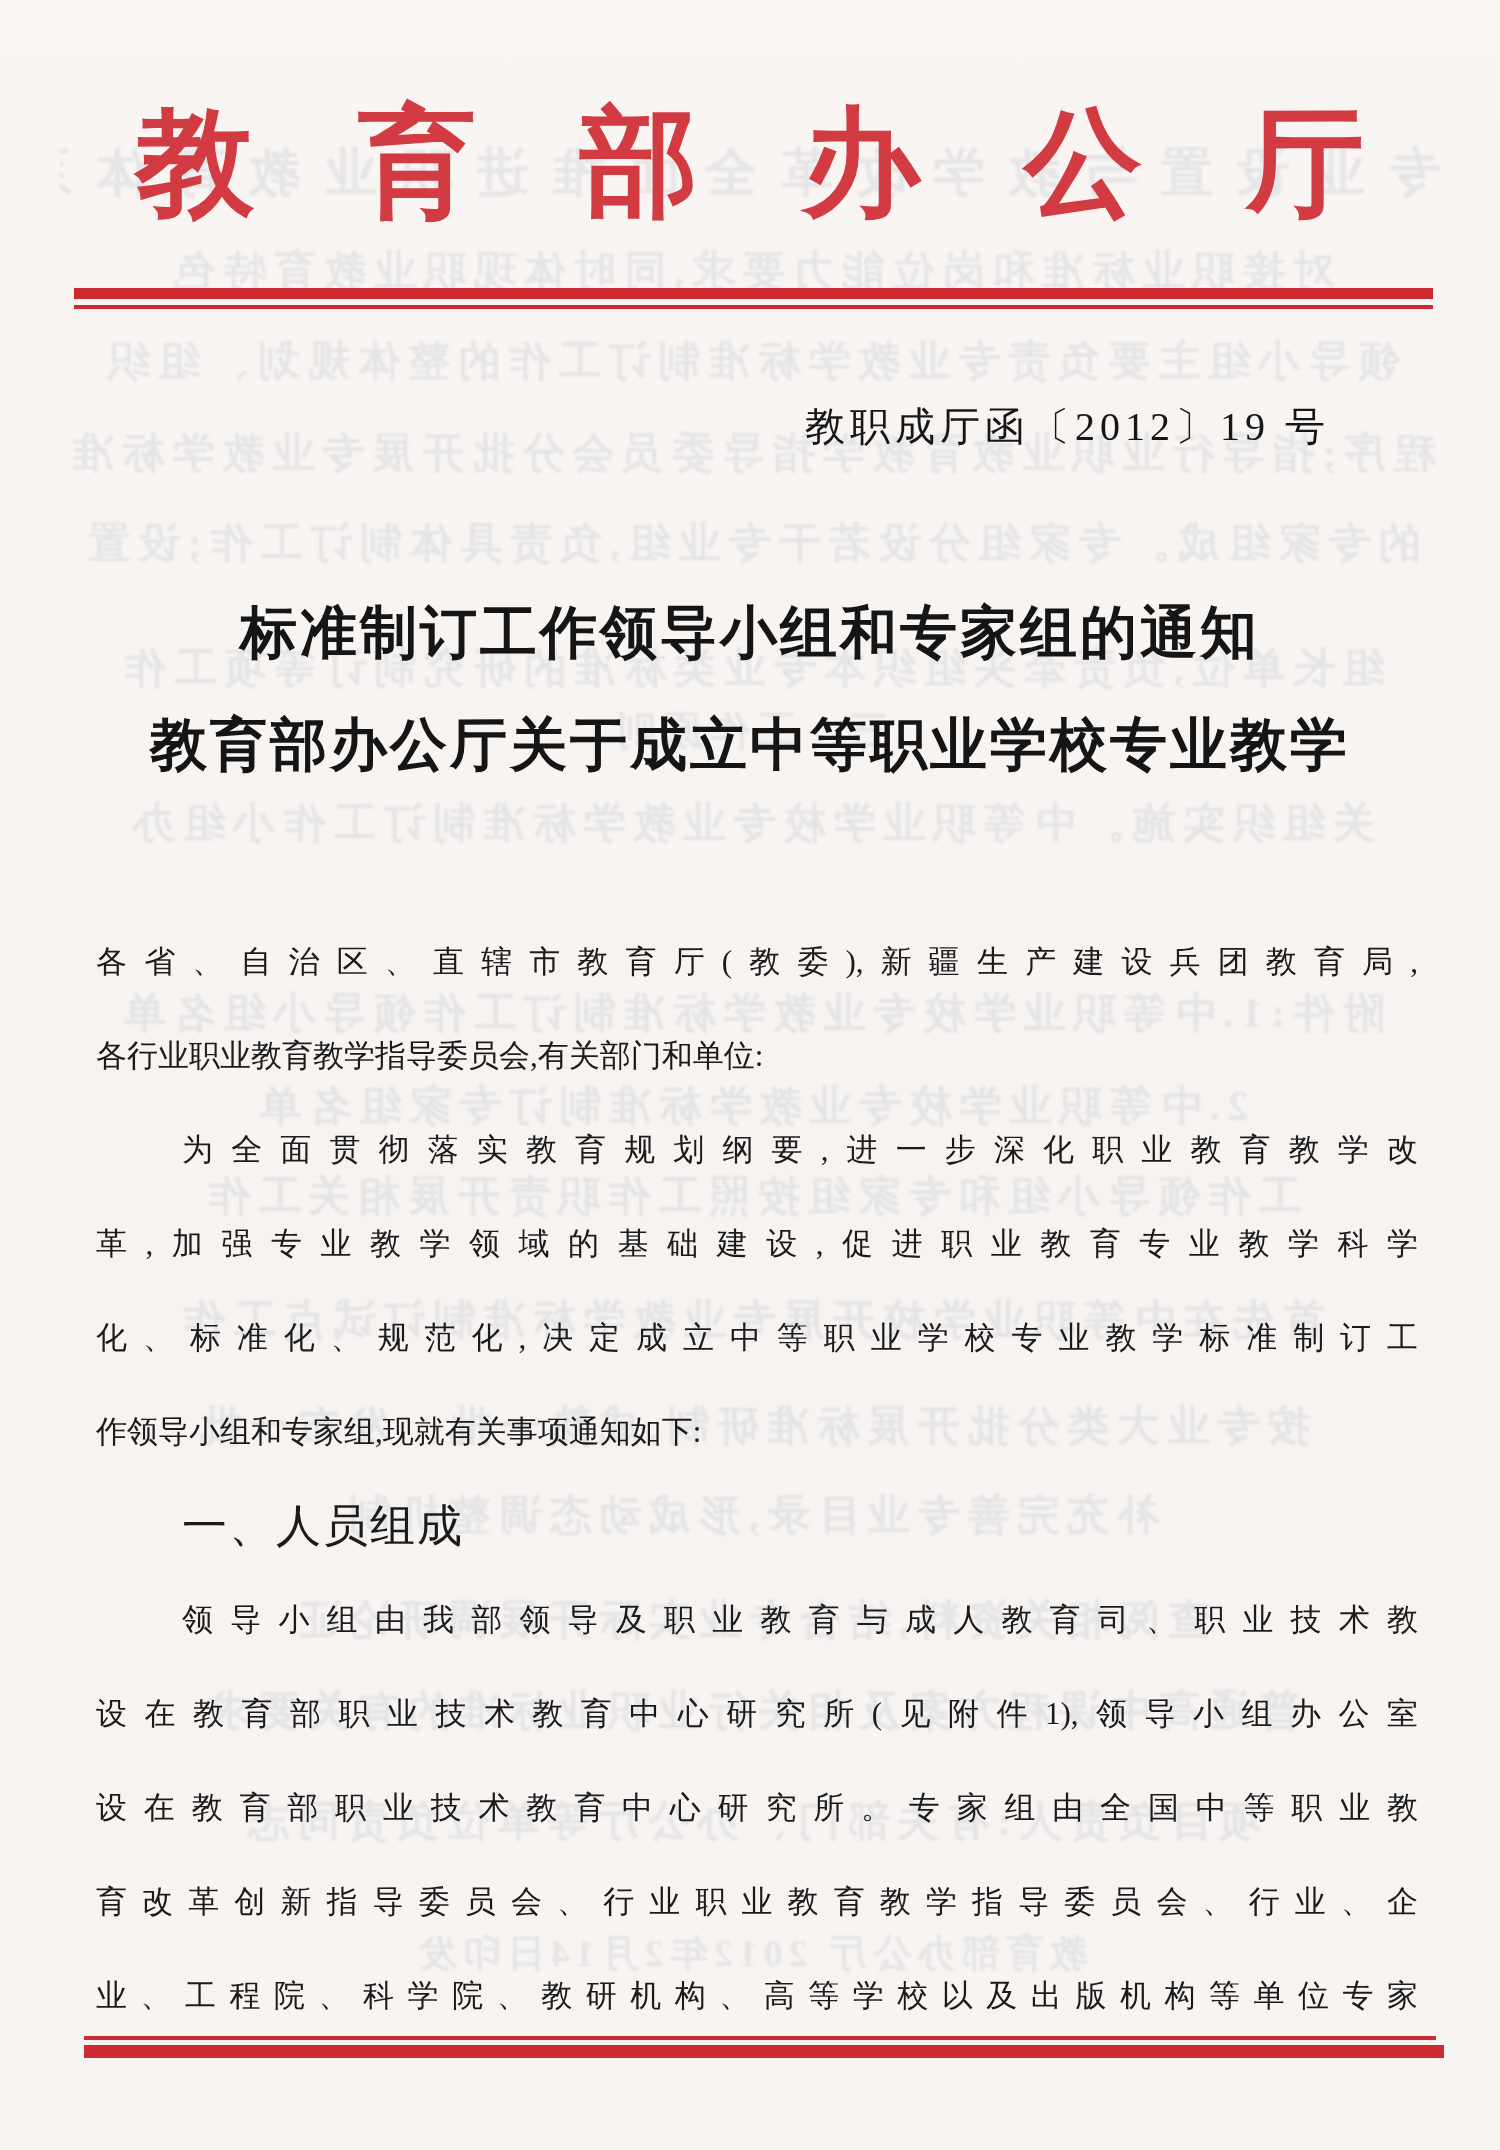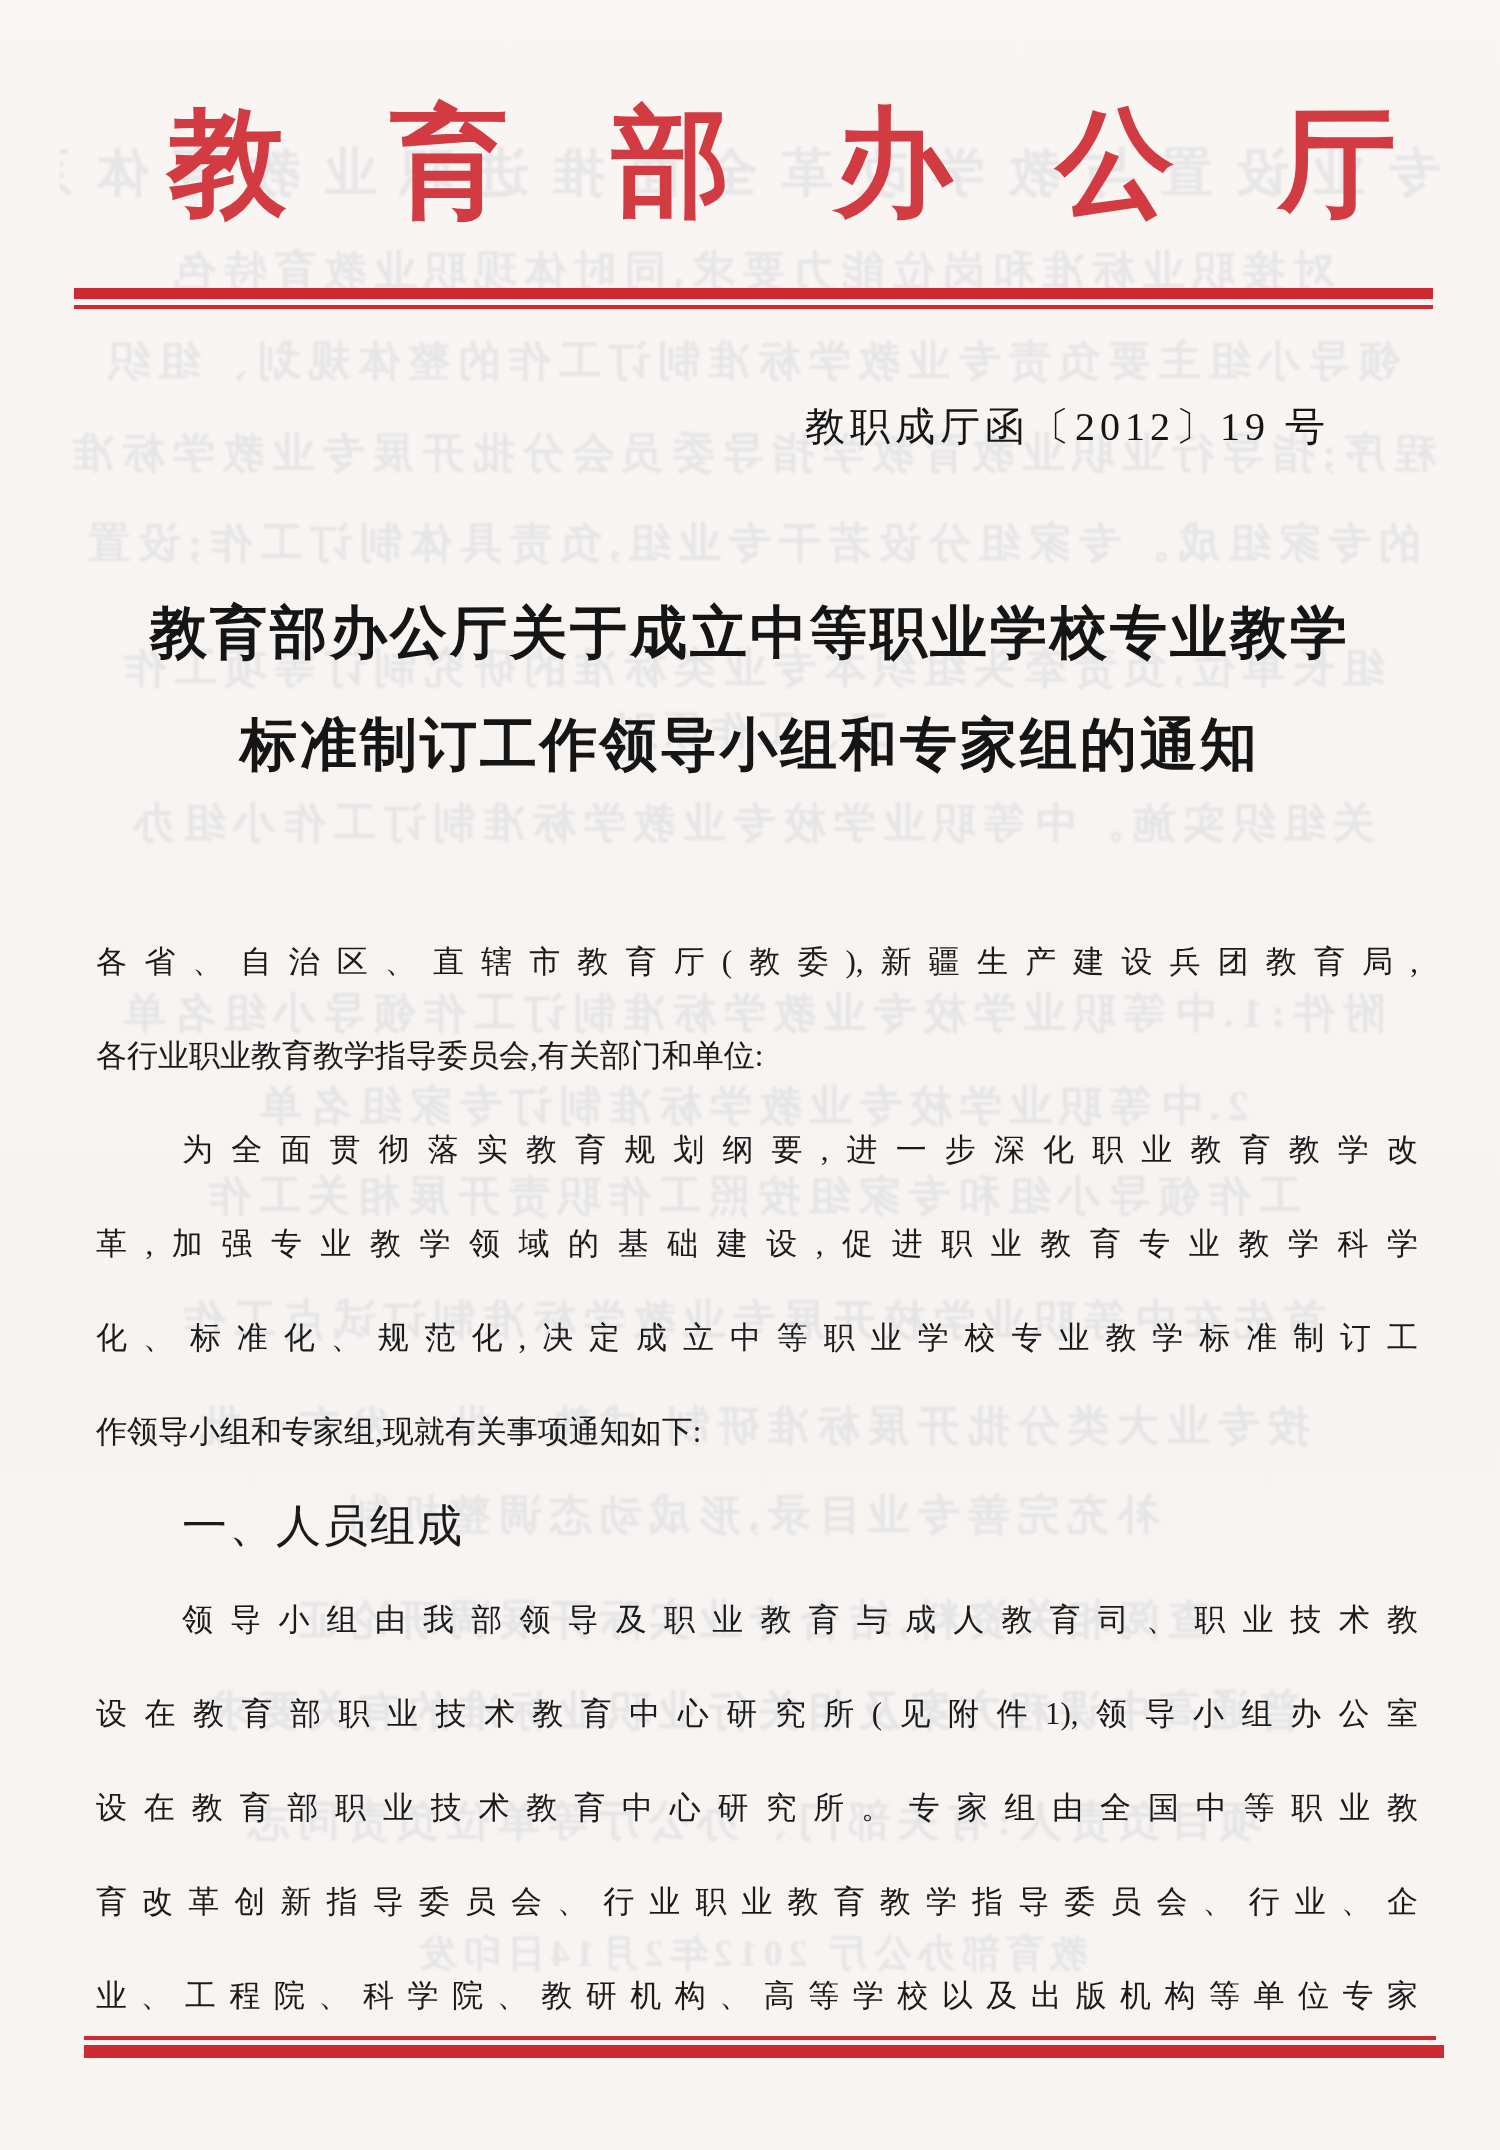--- a/index.html
+++ b/index.html
@@ -22,21 +22,21 @@
     color:var(--bleed,#77839e);
     opacity:.13;
     filter:blur(1.2px);
     font-weight:600;
     white-space:nowrap;
     overflow:hidden;
   }
 
   .masthead {
     position:absolute; top:88px; left:0; right:0;
-    text-align:right;
+    text-align:center;
     font-size:118px; font-weight:700;
     color:var(--header_red,#d23b42);
     letter-spacing:104px; padding-left:104px;
     line-height:1.28;
     white-space:nowrap;
   }
 
   .rule { position:absolute; background:var(--rule_red,#cd2b31); }
   .rule-thick-top  { left:74px;  right:67px; top:288px;  height:11px; }
   .rule-thin-top   { left:74px;  right:67px; top:305px;  height:4px;  }
@@ -92,22 +92,22 @@
     </div>
 
   <div class="masthead">教育部办公厅</div>
 
   <div class="rule rule-thick-top"></div>
   <div class="rule rule-thin-top"></div>
 
   <div class="doc-number">教职成厅函〔2012〕19 号</div>
 
   <h1 class="title">
+    <span>标准制订工作领导小组和专家组的通知</span>
     <span>教育部办公厅关于成立中等职业学校专业教学</span>
-    <span>标准制订工作领导小组和专家组的通知</span>
   </h1>
 
   <div class="body-block">
     <div class="bline fill">各省、自治区、直辖市教育厅(教委),新疆生产建设兵团教育局,</div>
     <div class="bline">各行业职业教育教学指导委员会,有关部门和单位:</div>
     <div class="bline indent fill">为全面贯彻落实教育规划纲要,进一步深化职业教育教学改</div>
     <div class="bline fill">革,加强专业教学领域的基础建设,促进职业教育专业教学科学</div>
     <div class="bline fill">化、标准化、规范化,决定成立中等职业学校专业教学标准制订工</div>
     <div class="bline">作领导小组和专家组,现就有关事项通知如下:</div>
     <div class="bline indent heading">一、人员组成</div>

